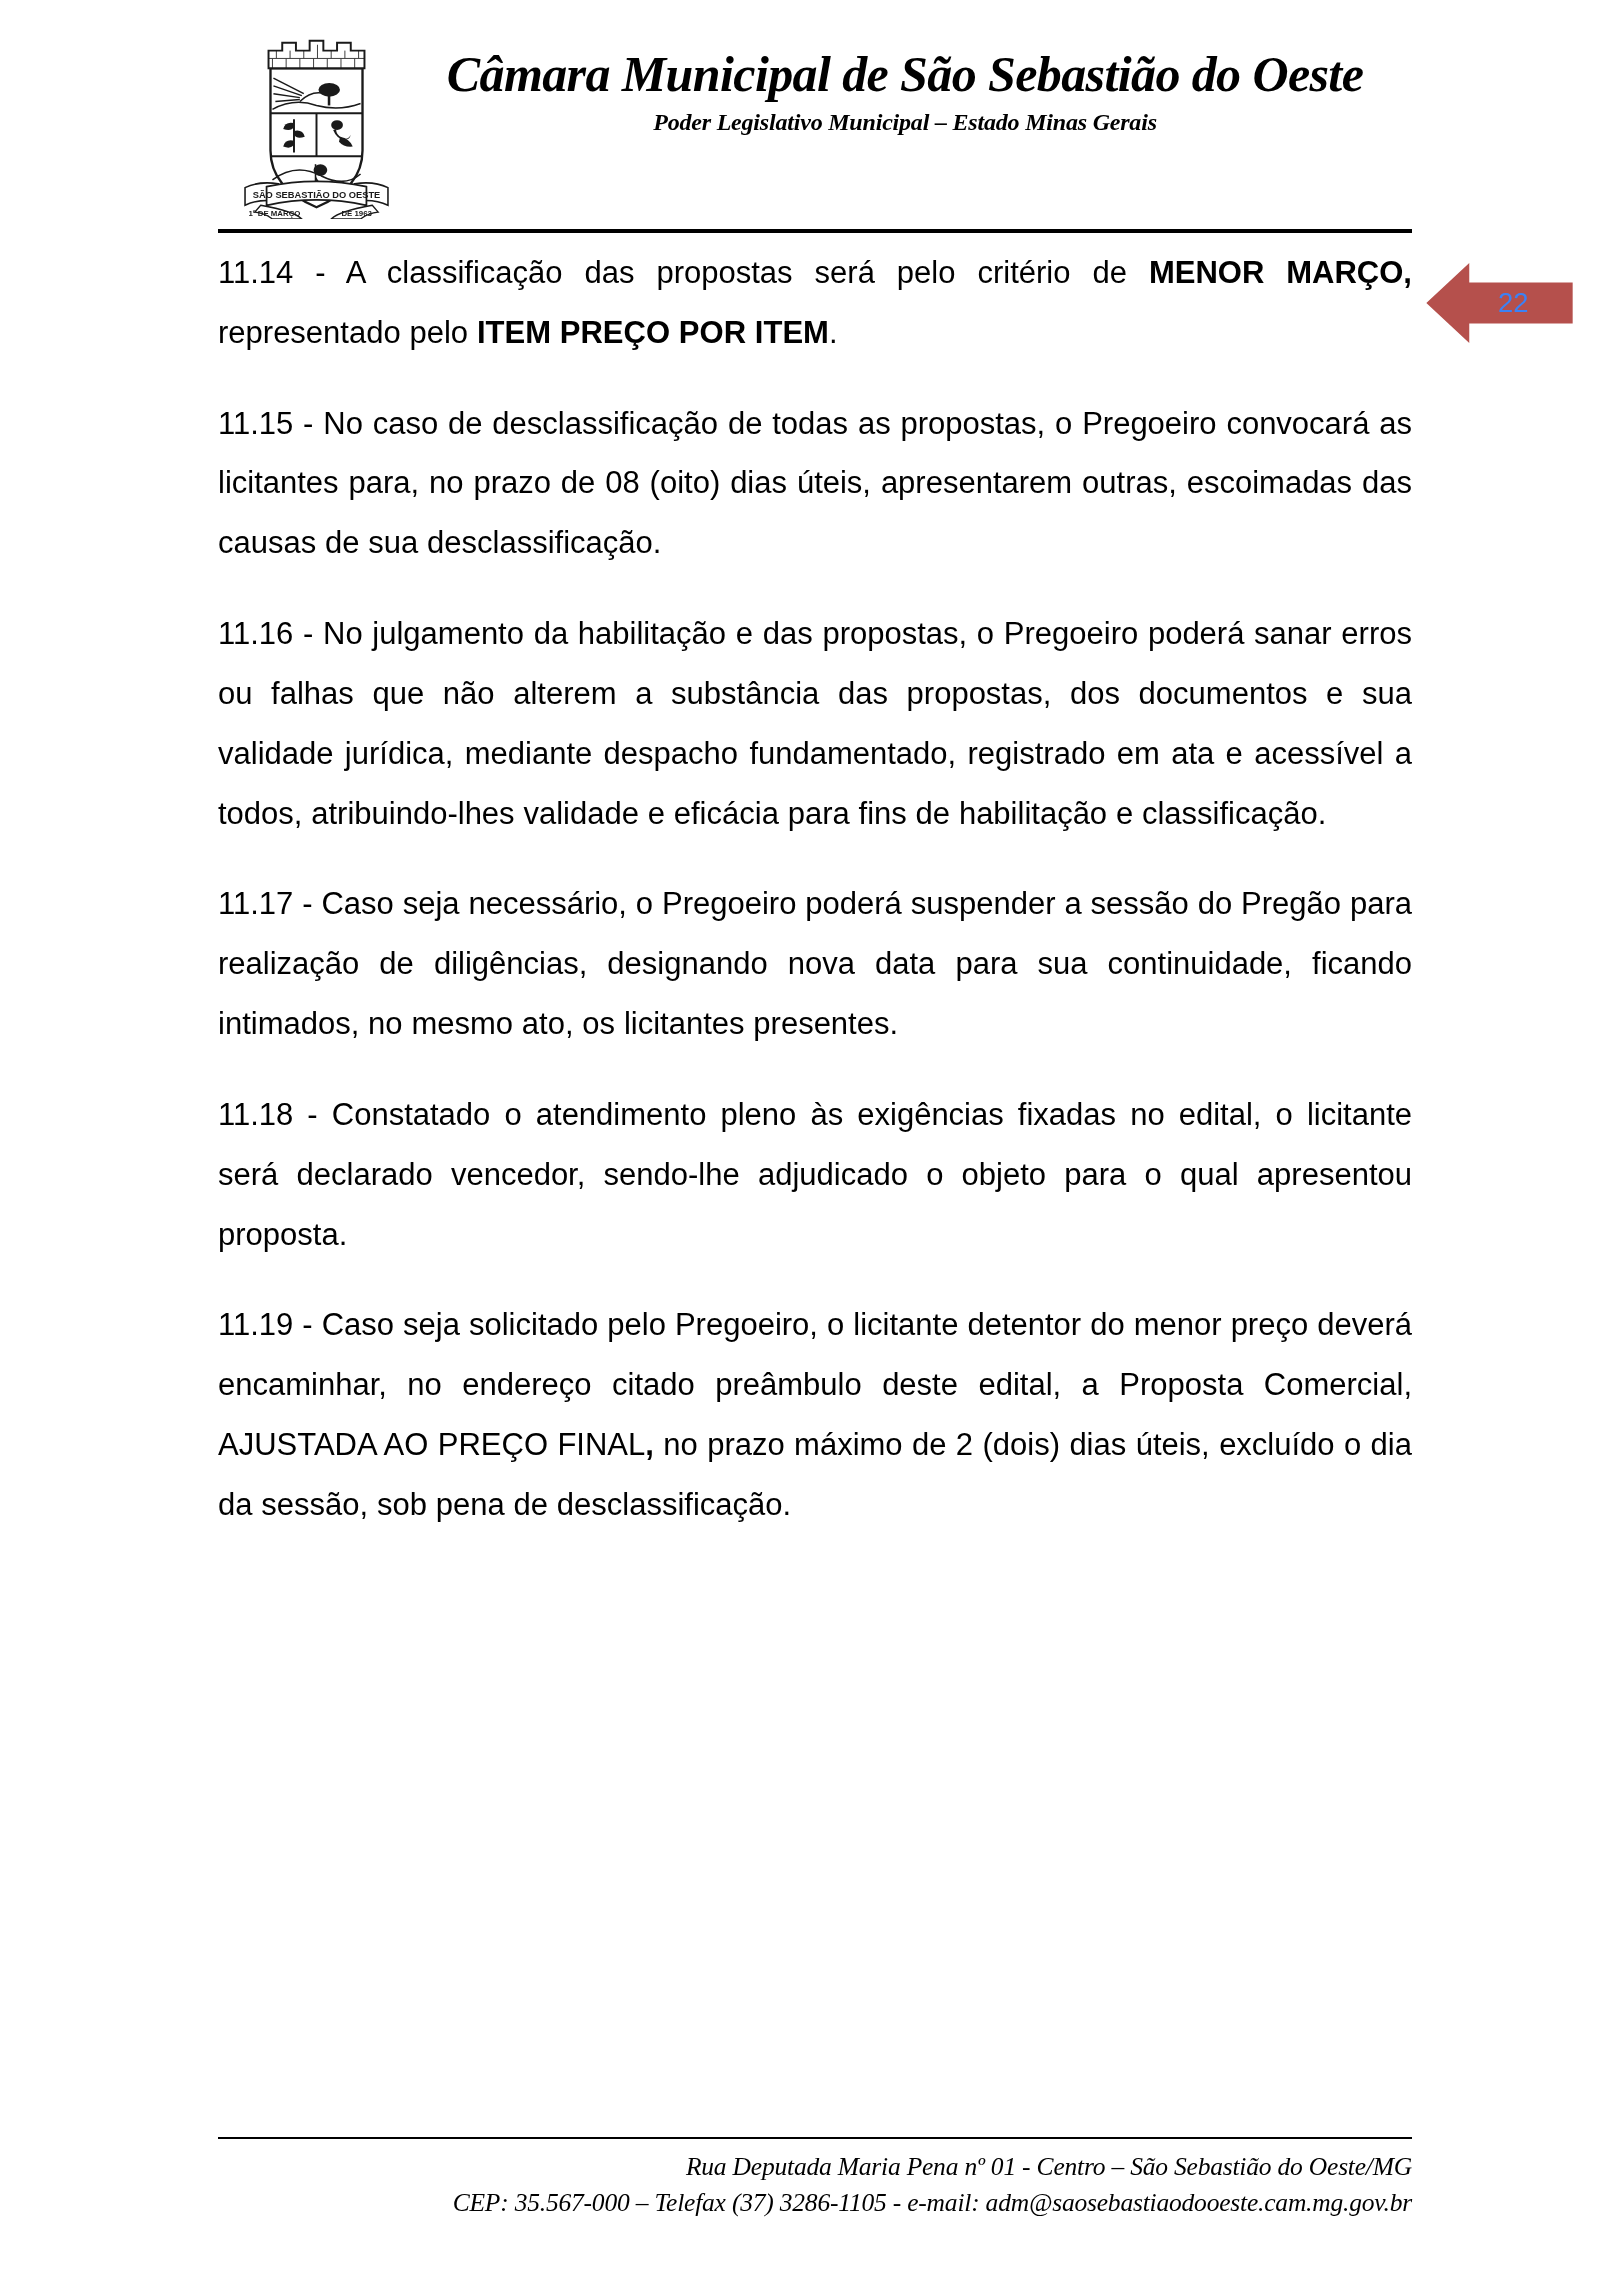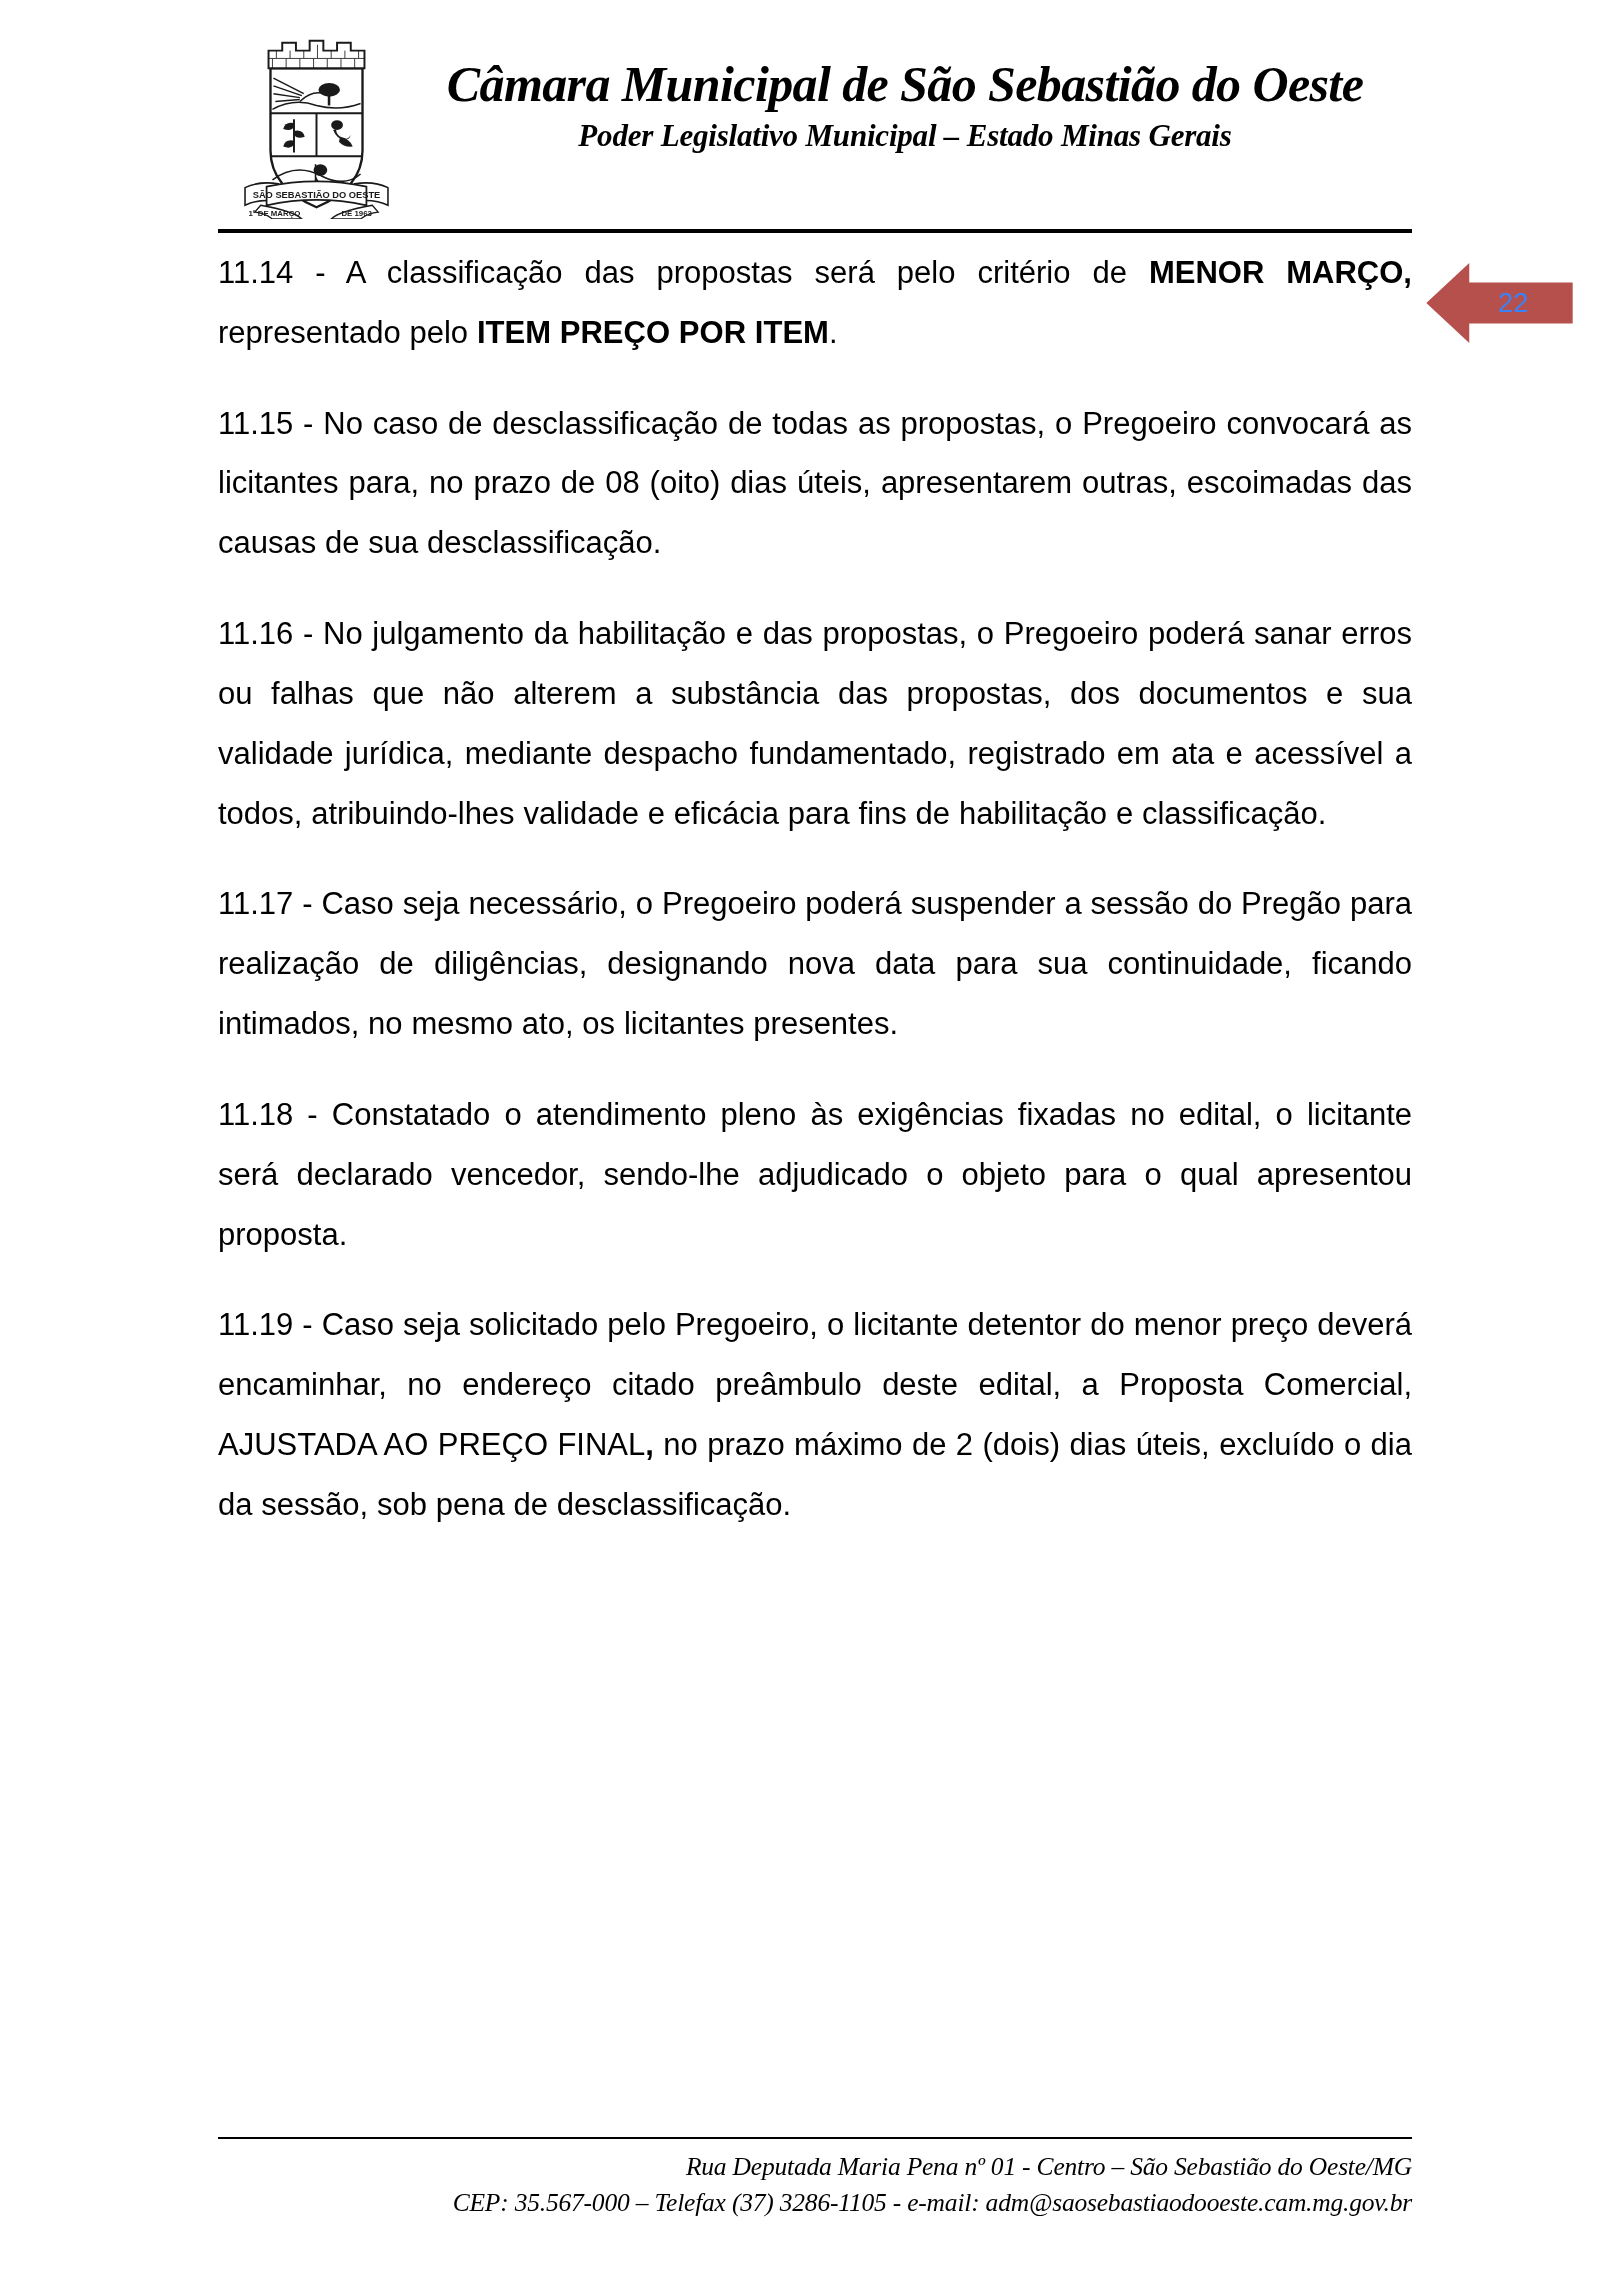--- a/index.html
+++ b/index.html
@@ -35,38 +35,38 @@
     left: 25px;
     top: 0px;
     width: 147px;
     height: 186px;
   }
   .crest svg { display: block; width: 147px; height: 186px; }
 
   .header-titles {
     position: absolute;
     left: 192px;
-    top: 25px;
+    top: 15px;
     width: 990px;
     text-align: center;
   }
   .org-title {
     font-family: "Liberation Serif", serif;
     font-style: italic;
     font-weight: bold;
     font-size: 50px;
     line-height: 1.06;
     letter-spacing: -0.6px;
     white-space: nowrap;
   }
   .org-subtitle {
     font-family: "Liberation Serif", serif;
     font-style: italic;
     font-weight: bold;
-    font-size: 31px;
+    font-size: 24px;
     line-height: 1.25;
     margin-top: 5.9px;
     letter-spacing: -0.2px;
     white-space: nowrap;
   }
   .header-rule {
     position: absolute;
     left: 218px;
     top: 229px;
     width: 1194px;

